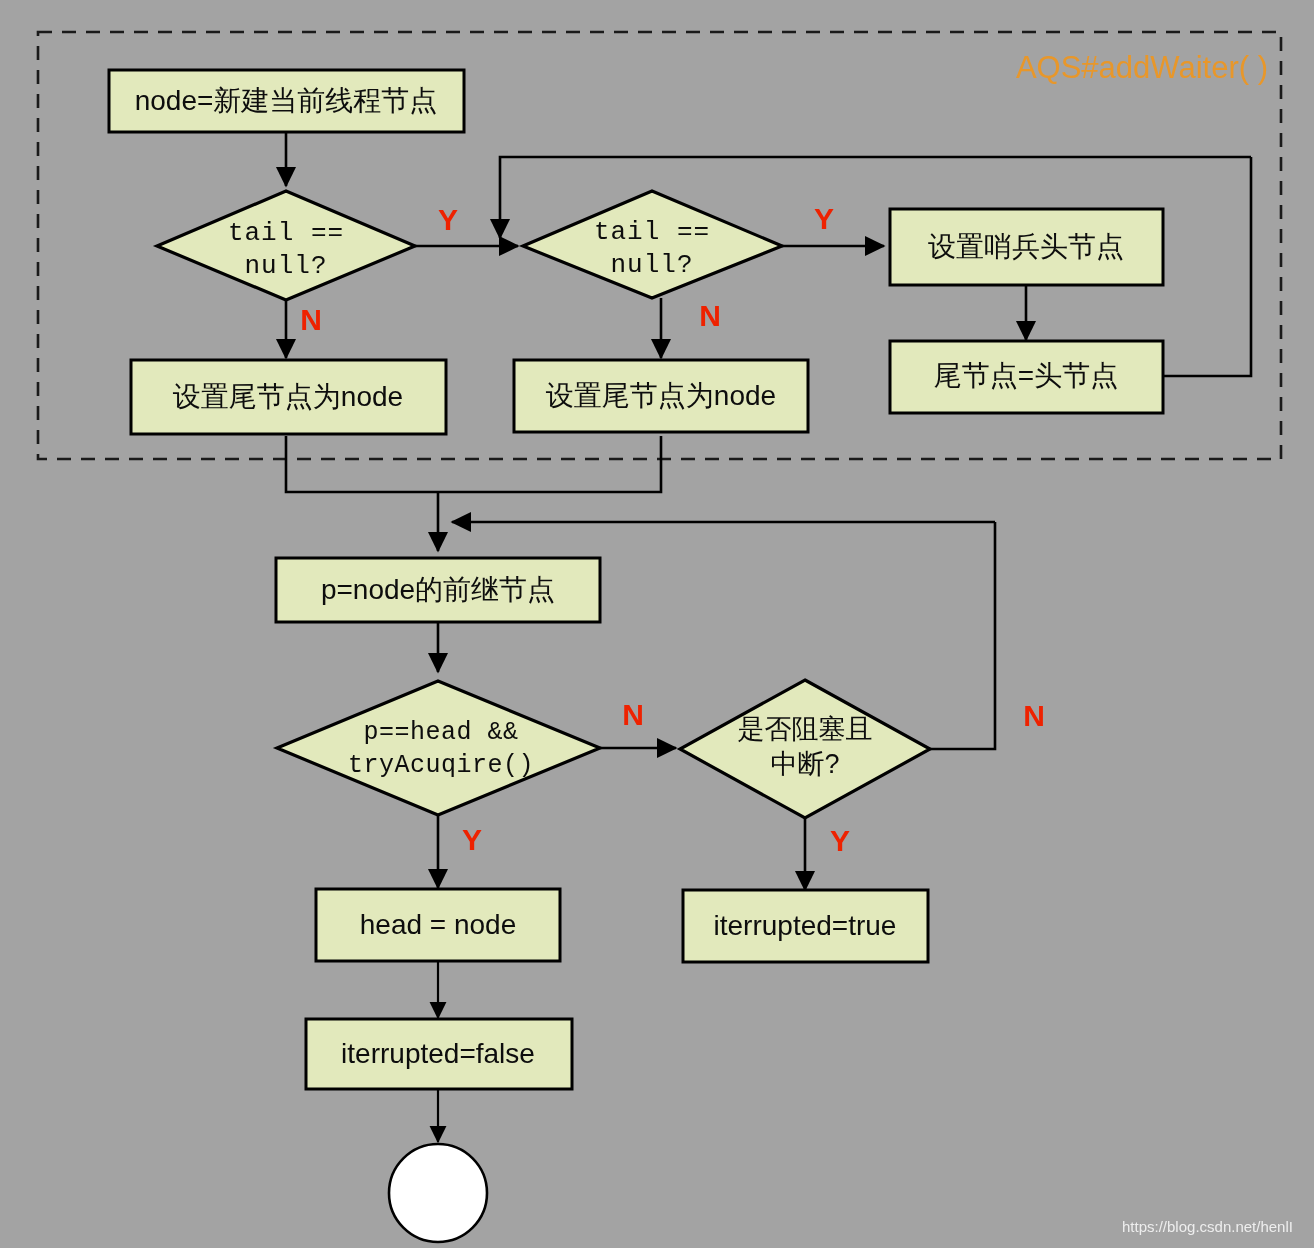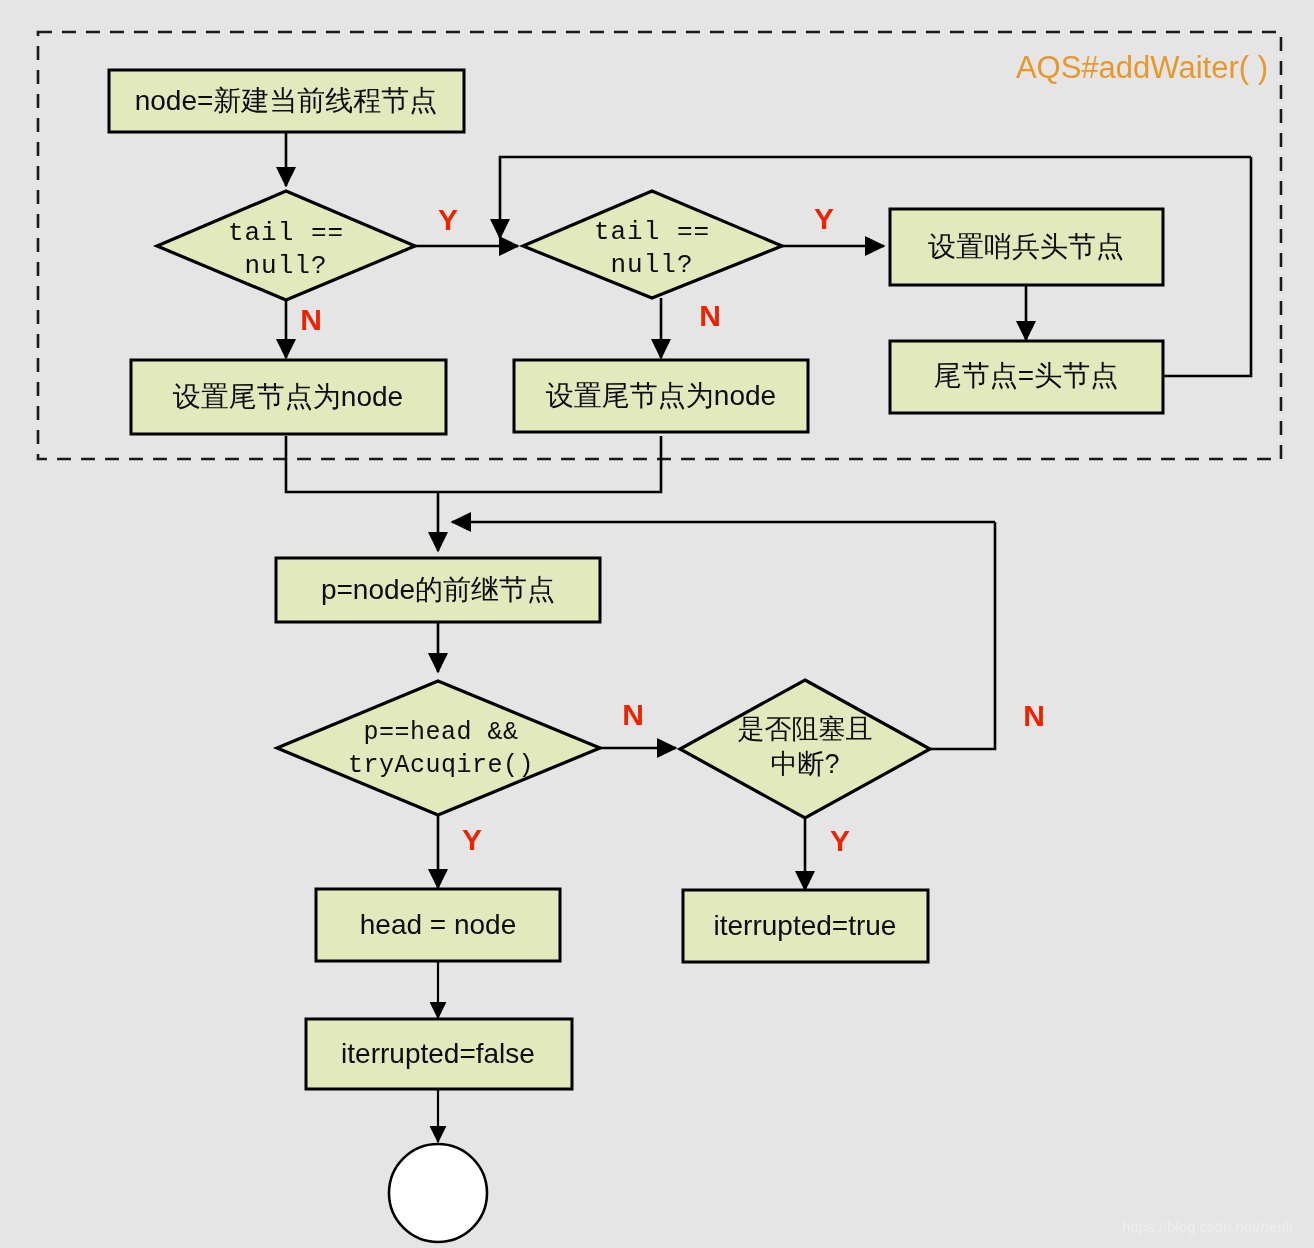--- a/index.html
+++ b/index.html
@@ -7,21 +7,21 @@
     padding: 0;
     background: #ffffff;
   }
   body {
     font-family: "Liberation Sans", sans-serif;
   }
   #stage {
     position: relative;
     width: 1314px;
     height: 1248px;
-    background: #e5e5e5;
+    background: #a3a3a3;
     overflow: hidden;
   }
   svg.diagram {
     position: absolute;
     left: 0;
     top: 0;
     width: 1314px;
     height: 1248px;
   }
   .shape-fill { fill: #e2e9bc; }

